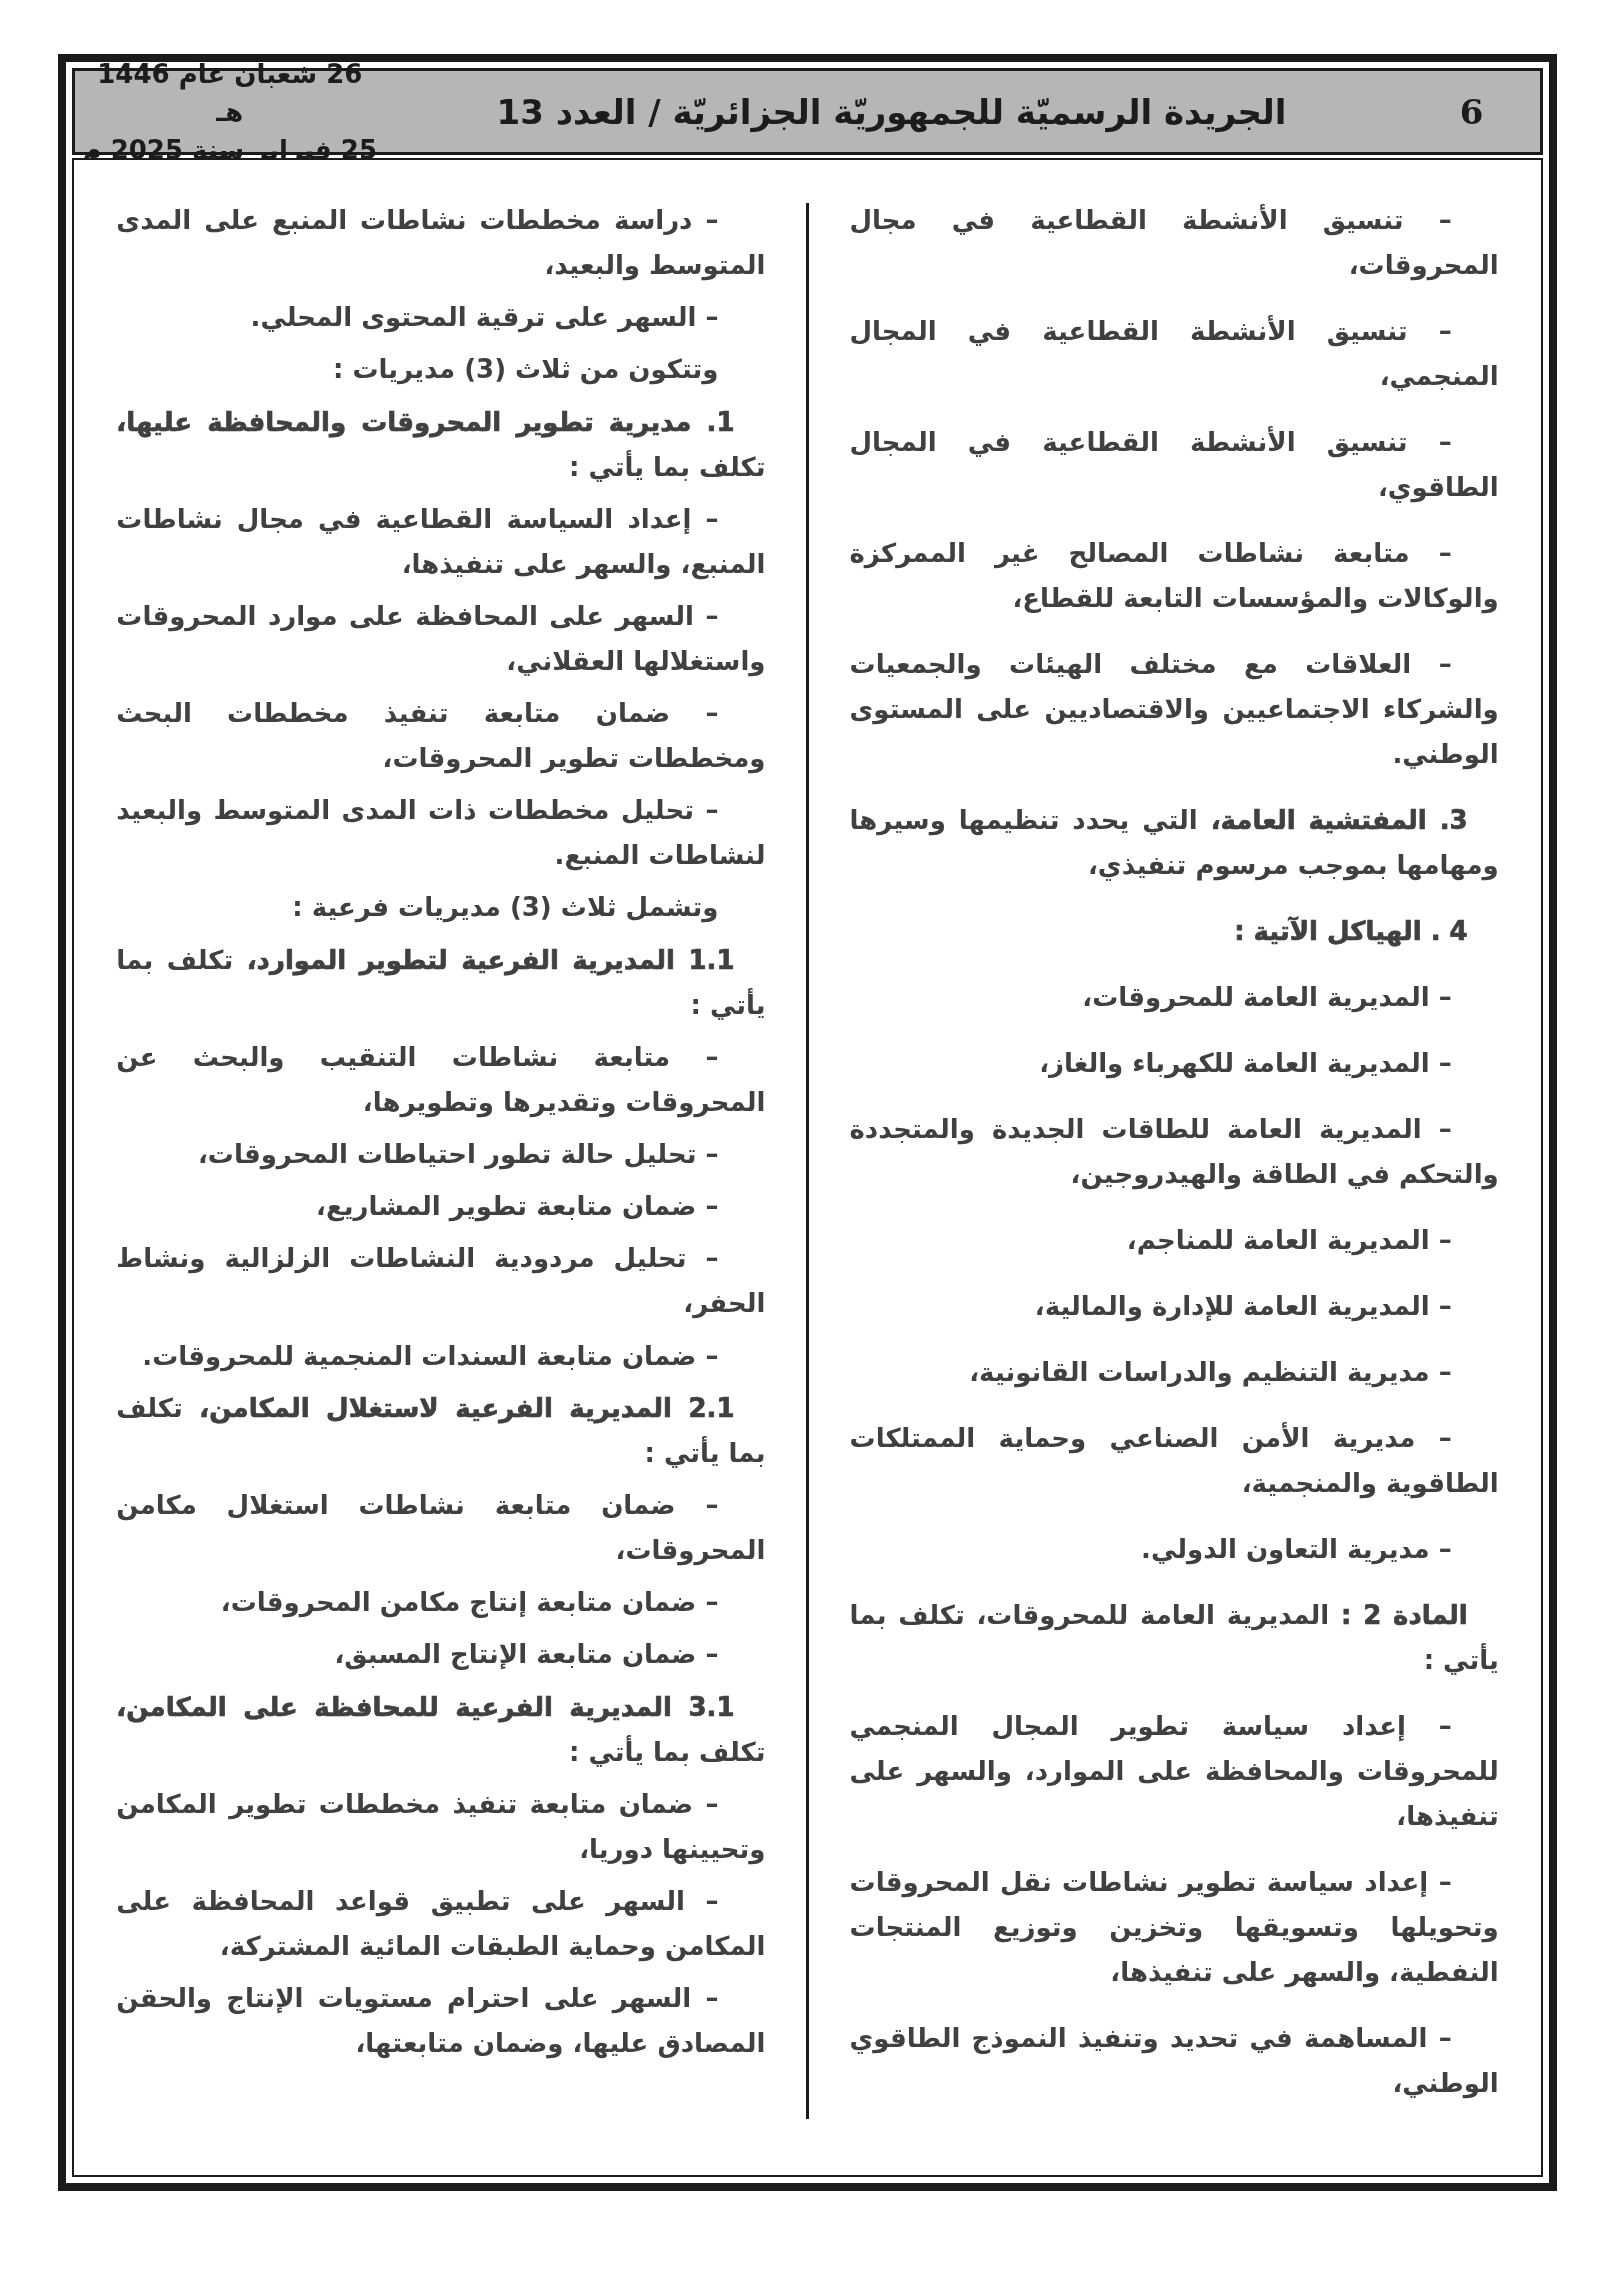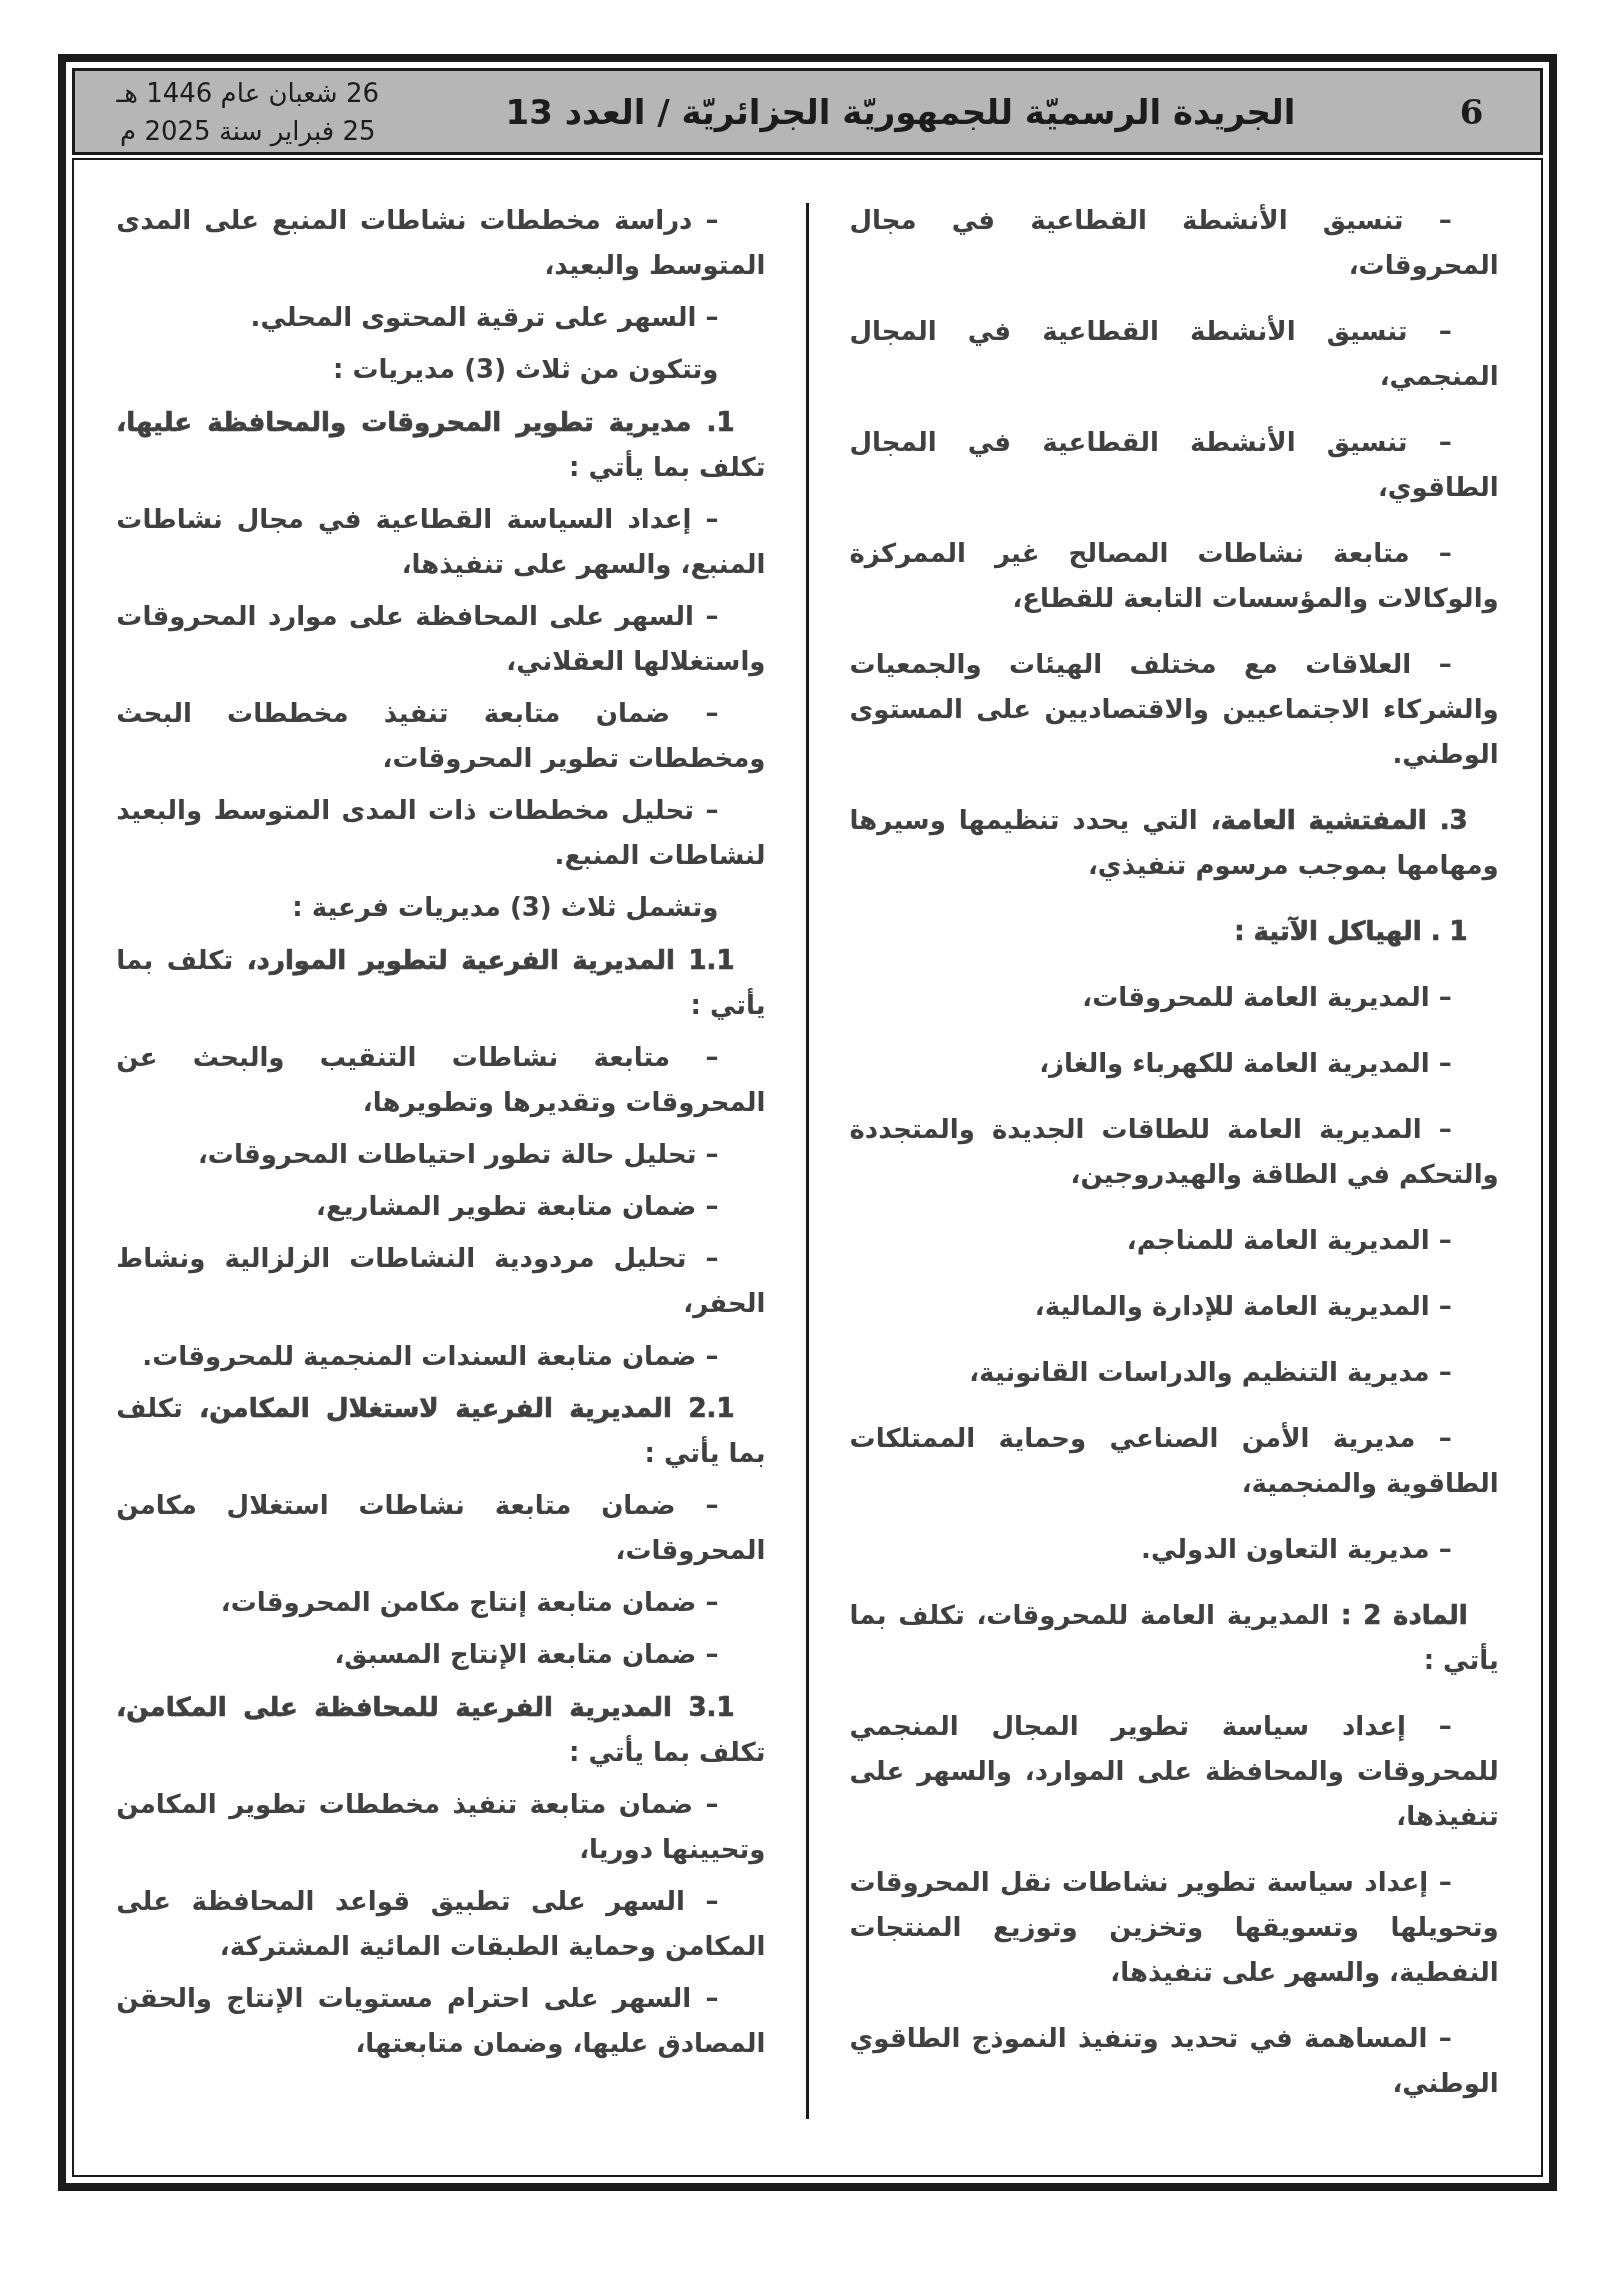--- a/index.html
+++ b/index.html
@@ -47,24 +47,24 @@
   .hdr-title {
     flex: 1 1 auto;
     text-align: center;
     font-weight: bold;
     font-size: 34px;
     letter-spacing: 0;
   }
   .hdr-dates {
     flex: 0 0 299px;
     text-align: center;
-    font-weight: normal;
+    font-weight: bold;
     font-size: 26px;
     line-height: 38px;
-    padding-left: 23px;
+    padding-left: 5px;
   }
   .content-box {
     flex: 1 1 auto;
     box-sizing: border-box;
     border: 2.7px solid #1b1b1b;
     margin-top: 2.7px;
     position: relative;
     direction: rtl;
     display: flex;
     overflow: hidden;
@@ -115,21 +115,21 @@
     </div>
 
     <div class="content-box">
       <div class="col col-right">
           <div class="para bullet"><span>– </span>تنسيق الأنشطة القطاعية في مجال المحروقات،</div>
           <div class="para bullet"><span>– </span>تنسيق الأنشطة القطاعية في المجال المنجمي،</div>
           <div class="para bullet"><span>– </span>تنسيق الأنشطة القطاعية في المجال الطاقوي،</div>
           <div class="para bullet"><span>– </span>متابعة نشاطات المصالح غير الممركزة والوكالات والمؤسسات التابعة للقطاع،</div>
           <div class="para bullet"><span>– </span>العلاقات مع مختلف الهيئات والجمعيات والشركاء الاجتماعيين والاقتصاديين على المستوى الوطني.</div>
           <div class="para heading"><span class="bold-part">3. المفتشية العامة، </span>التي يحدد تنظيمها وسيرها ومهامها بموجب مرسوم تنفيذي،</div>
-          <div class="para heading"><span class="bold-part">1 . الهياكل الآتية :</span></div>
+          <div class="para heading"><span class="bold-part">4 . الهياكل الآتية :</span></div>
           <div class="para bullet"><span>– </span>المديرية العامة للمحروقات،</div>
           <div class="para bullet"><span>– </span>المديرية العامة للكهرباء والغاز،</div>
           <div class="para bullet"><span>– </span>المديرية العامة للطاقات الجديدة والمتجددة والتحكم في الطاقة والهيدروجين،</div>
           <div class="para bullet"><span>– </span>المديرية العامة للمناجم،</div>
           <div class="para bullet"><span>– </span>المديرية العامة للإدارة والمالية،</div>
           <div class="para bullet"><span>– </span>مديرية التنظيم والدراسات القانونية،</div>
           <div class="para bullet"><span>– </span>مديرية الأمن الصناعي وحماية الممتلكات الطاقوية والمنجمية،</div>
           <div class="para bullet"><span>– </span>مديرية التعاون الدولي.</div>
           <div class="para heading"><span class="bold-part">المادة 2 : </span>المديرية العامة للمحروقات، تكلف بما يأتي :</div>
           <div class="para bullet"><span>– </span>إعداد سياسة تطوير المجال المنجمي للمحروقات والمحافظة على الموارد، والسهر على تنفيذها،</div>

